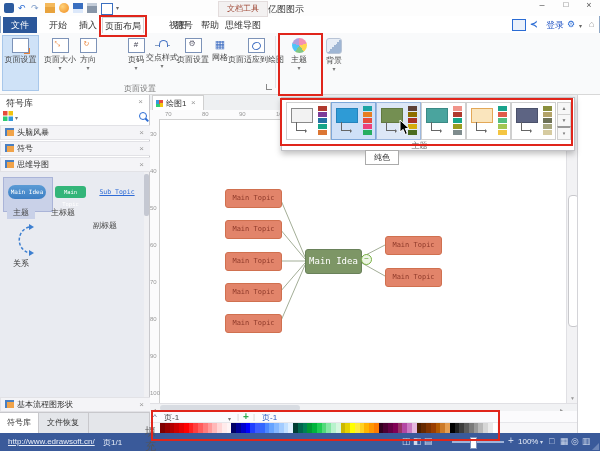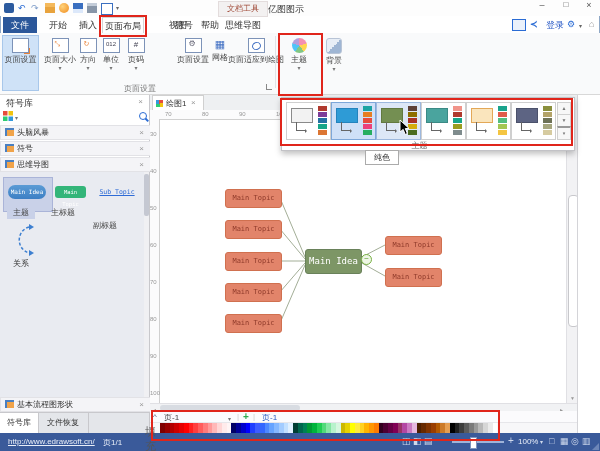--- a/index.html
+++ b/index.html
@@ -108,28 +108,31 @@
       <div>页面大小</div>
       <div class="caret">▾</div>
     </div>
     <div class="rbtn" style="left:76px;width:24px;">
       <div class="ric page">
           <span class="abs" style="left:3px;top:1px;color:#e8833a;font-size:7px;">↻</span>
         </div>
       <div>方向</div>
       <div class="caret">▾</div>
     </div>
-    <div class="rbtn" style="left:98px;width:26px;">
-      <div class="ric" style="border:1px solid #7d93b8;background:#fff;color:#445;font-size:6px;line-height:11px;">012</div>
-      <div>单位</div>
-      <div class="caret">▾</div>
-    </div>
     <div class="rbtn" style="left:123px;width:26px;">
       <div class="ric page" style="color:#445;font-size:8px;line-height:11px;">#</div>
       <div>页码</div>
+      <div class="caret">▾</div>
+    </div>
+    <div class="rbtn" style="left:144px;width:36px;">
+      <div class="ric">
+        <div class="abs" style="left:0;top:7px;width:15px;height:1px;background:#8aa0c0;"></div>
+        <div class="abs" style="left:4px;top:2px;width:7px;height:6px;border:1px solid #4472c4;border-bottom:none;border-radius:6px 6px 0 0;background:#f9fafb;"></div>
+      </div>
+      <div>交点样式</div>
       <div class="caret">▾</div>
     </div>
     <div class="rbtn" style="left:175px;width:36px;">
       <div class="ric page">
           <span class="abs" style="left:3px;top:0;color:#667;font-size:8px;">⚙</span>
         </div>
       <div>页面设置</div>
     </div>
     <div class="rbtn" style="left:208px;width:24px;">
       <div class="ric" style="color:#4472c4;font-size:11px;line-height:13px;">▦</div>

